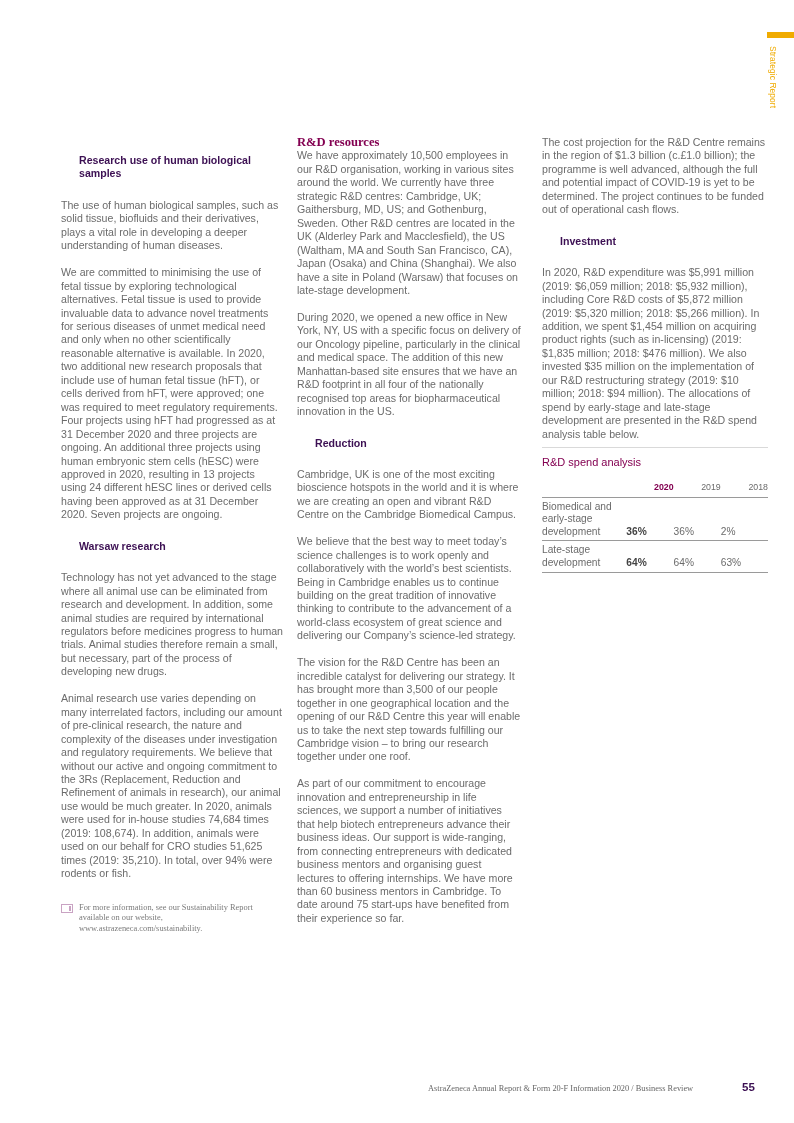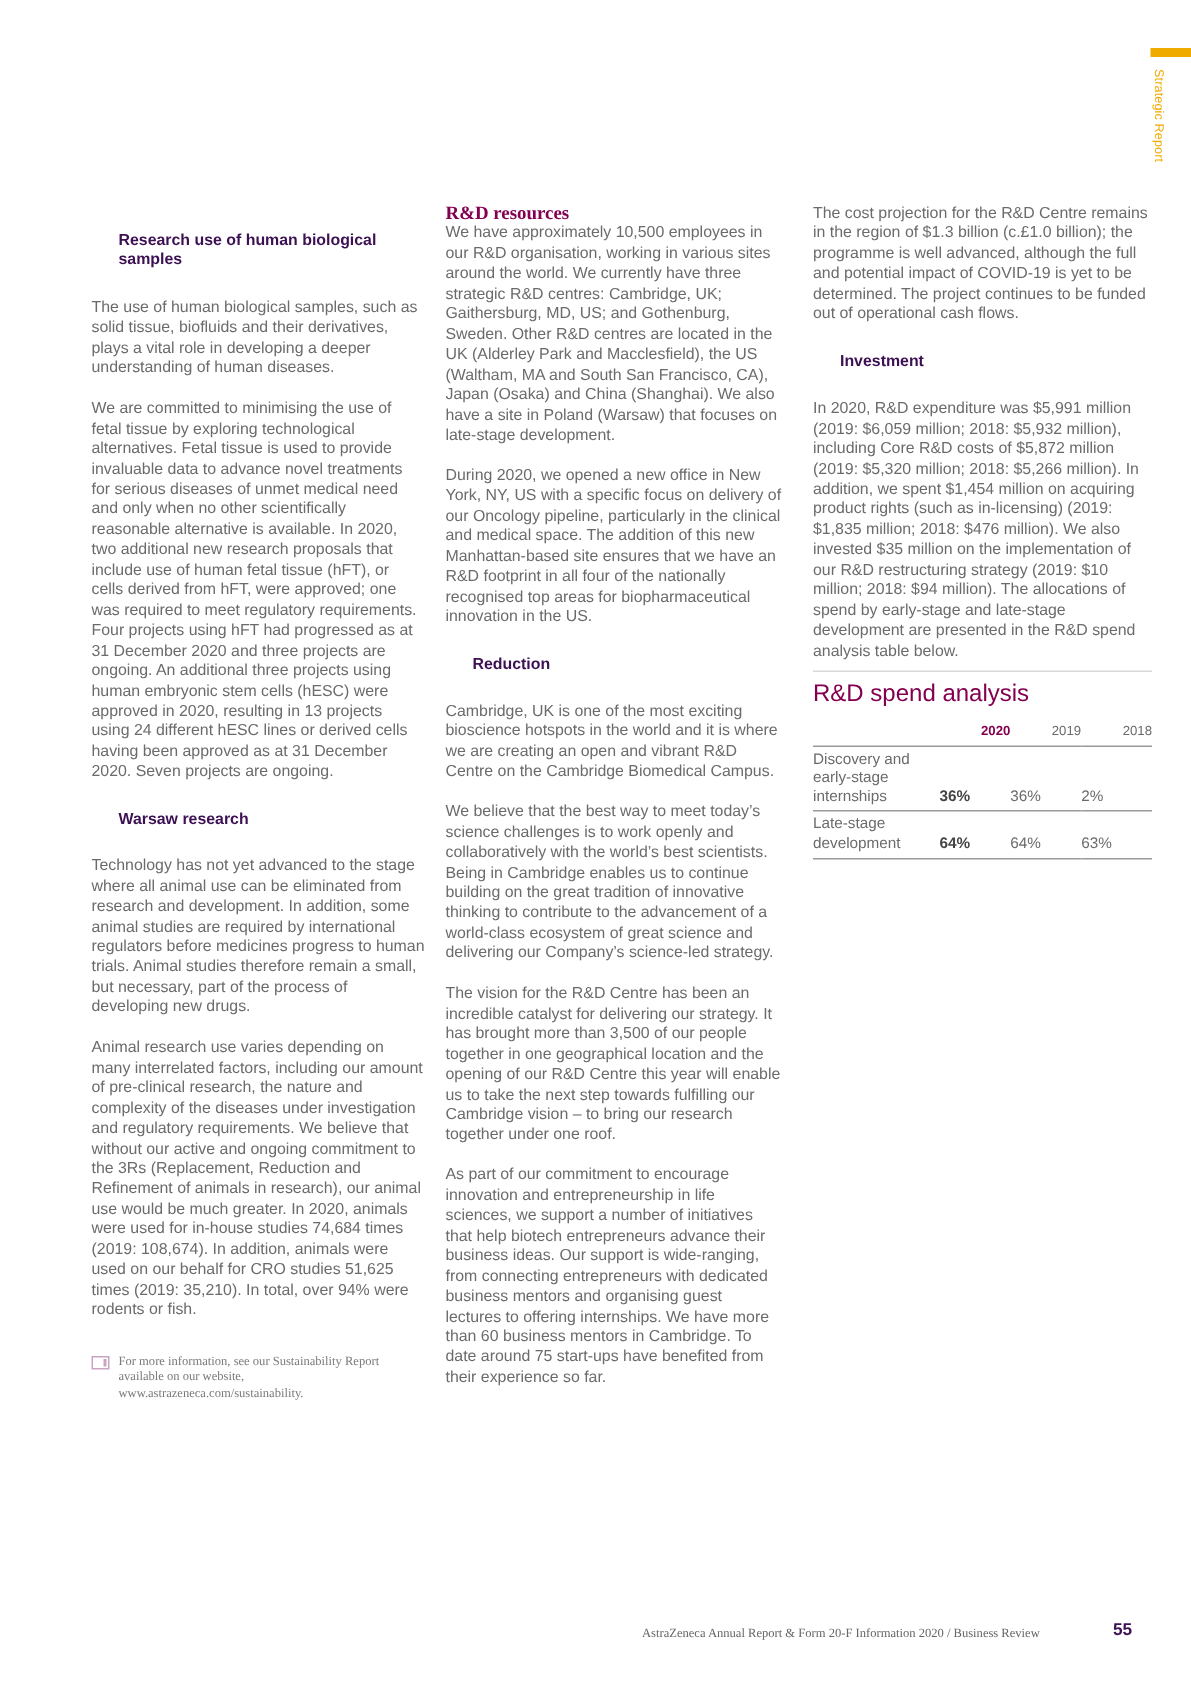--- a/index.html
+++ b/index.html
@@ -11,21 +11,21 @@
   .col3 { left: 542px; width: 226px; }
   p { margin: 0 0 13.45px 0; }
   h3.sans { margin: 18px; font-size: 10.6px; line-height: 13.45px; font-weight: bold; color: #3c1053; }
   h2.serif { margin: 0; font-family: "Liberation Serif", serif; font-weight: bold;
              font-size: 12.6px; line-height: 13.45px; color: #830051; }
   .note { display: flex; gap: 6px; margin-top: 22px; font-family: "Liberation Serif", serif;
           font-size: 8.4px; line-height: 10.6px; color: #7a7a7a; }
   .note-icon { width: 10px; height: 7px; border: 1px solid #c9a3c3; flex: none; margin-top: 1px; position: relative; }
   .note-icon::after { content: ""; position: absolute; right: 1px; top: 1px; width: 2px; height: 5px; background: #c9a3c3; }
   .rule { border-top: 1px solid #d9d9d9; margin-top: 2px; }
-  .tbl-title { font-size: 16px; color: #830051; margin: 8px 0 10px 0; line-height: 13px; }
+  .tbl-title { font-size: 11px; color: #830051; margin: 8px 0 10px 0; line-height: 13px; }
   table { border-collapse: collapse; width: 226px; font-size: 10.2px; line-height: 12.6px; }
   th { font-weight: normal; text-align: right; color: #6b6b6b; font-size: 8.8px; padding: 2px 0 3px 0;
        border-bottom: 1.5px solid #9a9a9a; }
   th.current { color: #830051; font-weight: bold; }
   td { vertical-align: bottom; padding: 3px 0 2px 0; border-bottom: 1px solid #9a9a9a; }
   td.label { text-align: left; width: 84px; }
   td.num { width: 47px; }
   td.num.current { font-weight: bold; color: #444; }
   tr:last-child td { border-bottom: 1.5px solid #9a9a9a; }
   .side-tab { position: absolute; left: 767px; top: 32px; width: 27px; height: 6px; background: #f0ab00; }
@@ -75,21 +75,21 @@
     <thead>
       <tr>
         <th></th>
         <th class="current">2020</th>
         <th>2019</th>
         <th>2018</th>
       </tr>
     </thead>
     <tbody>
       <tr>
-        <td class="label">Discovery and early-stage internships</td>
+        <td class="label">Biomedical and early-stage development</td>
         <td class="num current">36%</td>
         <td class="num">36%</td>
         <td class="num">2%</td>
       </tr>
       <tr>
         <td class="label">Late-stage development</td>
         <td class="num current">64%</td>
         <td class="num">64%</td>
         <td class="num">63%</td>
       </tr>

